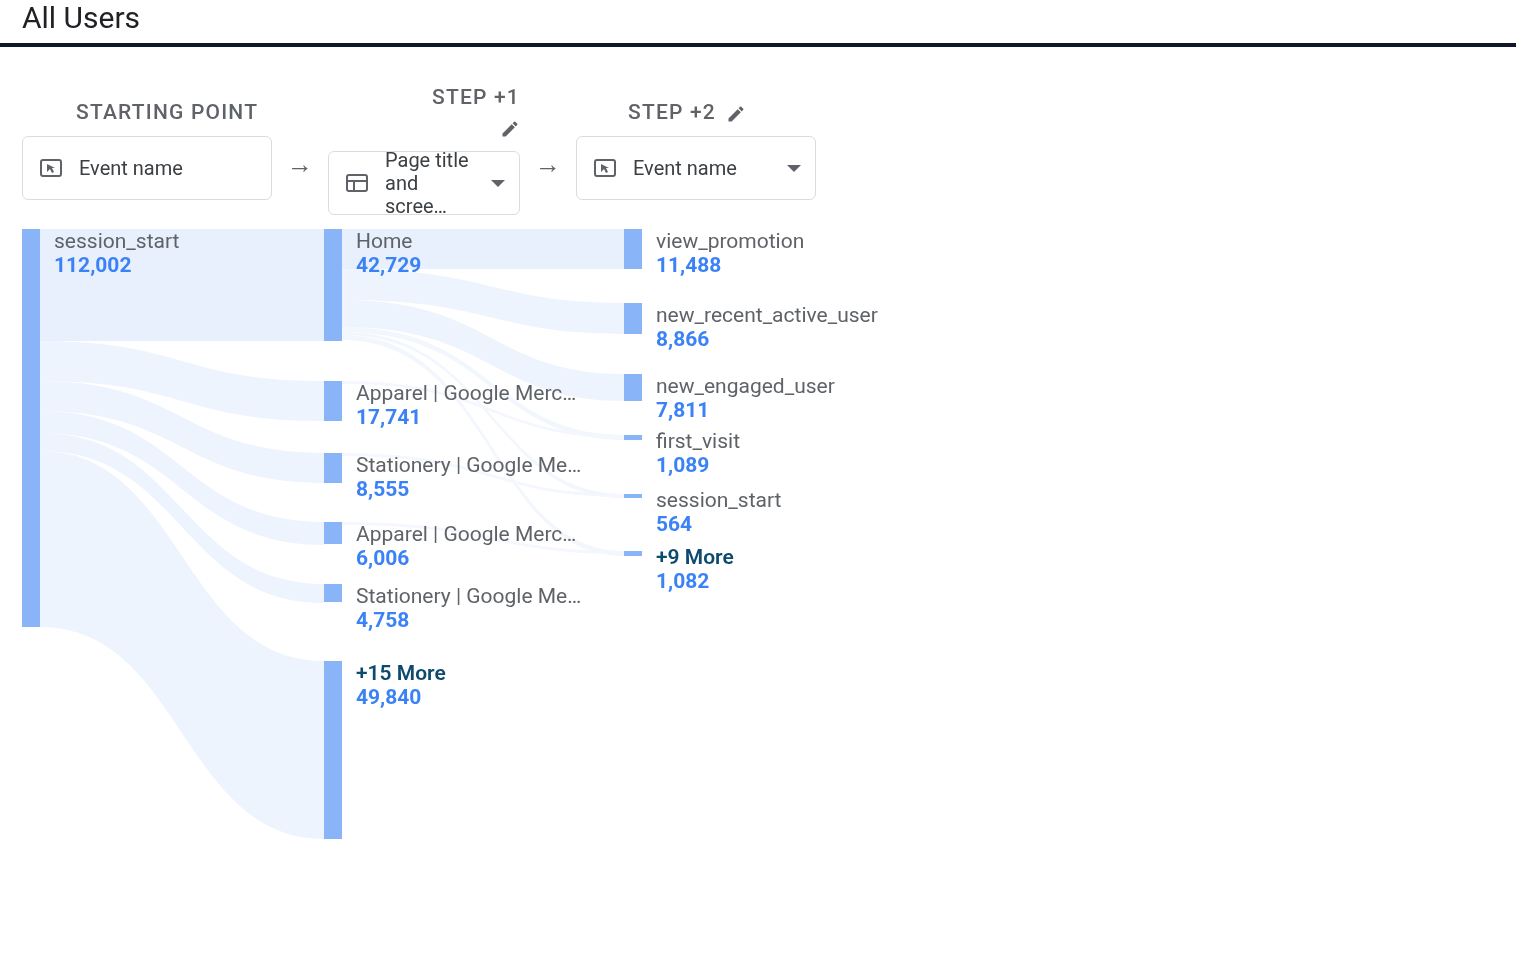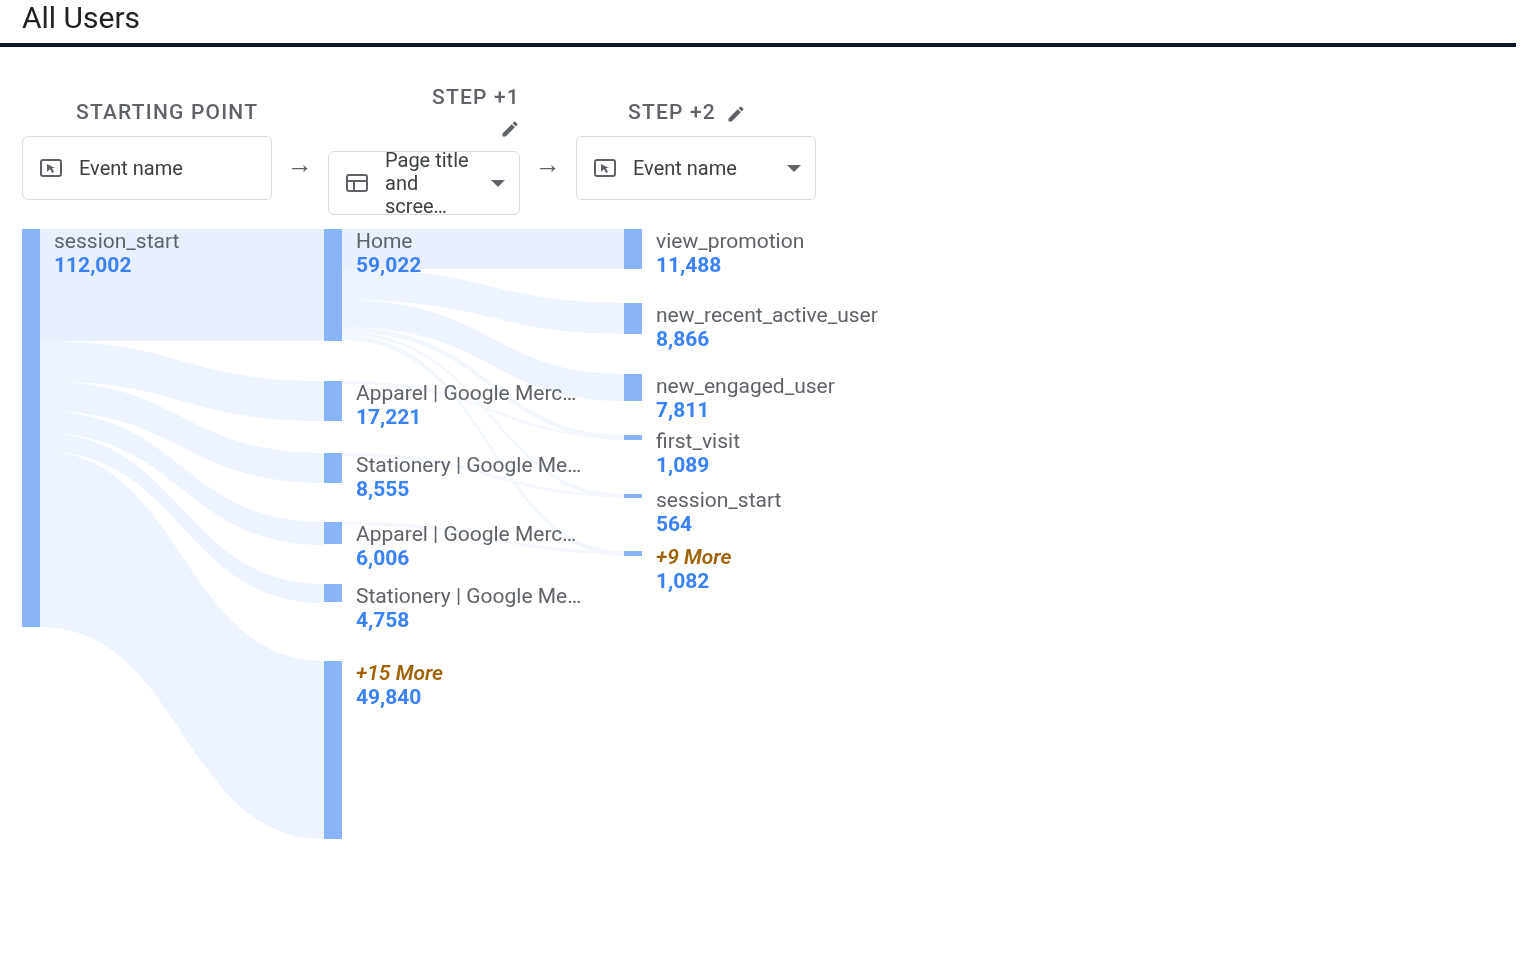--- a/index.html
+++ b/index.html
@@ -118,24 +118,23 @@
   }
   .node-name {
     font-size: 21px;
     color: #5f6368;
     white-space: nowrap;
     overflow: hidden;
     text-overflow: ellipsis;
     max-width: 240px;
   }
   .node-name.more {
-    color: #a16207;
+    color: #0c4a6e;
     font-weight: 600;
     cursor: pointer;
-    font-style: italic;
   }
   .node-count {
     font-size: 21px;
     font-weight: 700;
     color: #3b82f6;
   }
 </style>
 </head>
 <body>
 
@@ -225,28 +224,28 @@
       <div class="node-label">
         <div class="node-name">session_start</div>
         <div class="node-count">112,002</div>
       </div>
     </div>
 
     <div class="node" style="left:302px; top:0;">
       <div class="node-bar" style="width:18px; height:112px;"></div>
       <div class="node-label">
         <div class="node-name">Home</div>
-        <div class="node-count">59,022</div>
+        <div class="node-count">42,729</div>
       </div>
     </div>
     <div class="node" style="left:302px; top:152px;">
       <div class="node-bar" style="width:18px; height:40px;"></div>
       <div class="node-label">
         <div class="node-name">Apparel | Google Merc…</div>
-        <div class="node-count">17,221</div>
+        <div class="node-count">17,741</div>
       </div>
     </div>
     <div class="node" style="left:302px; top:224px;">
       <div class="node-bar" style="width:18px; height:30px;"></div>
       <div class="node-label">
         <div class="node-name">Stationery | Google Me…</div>
         <div class="node-count">8,555</div>
       </div>
     </div>
     <div class="node" style="left:302px; top:293px;">

